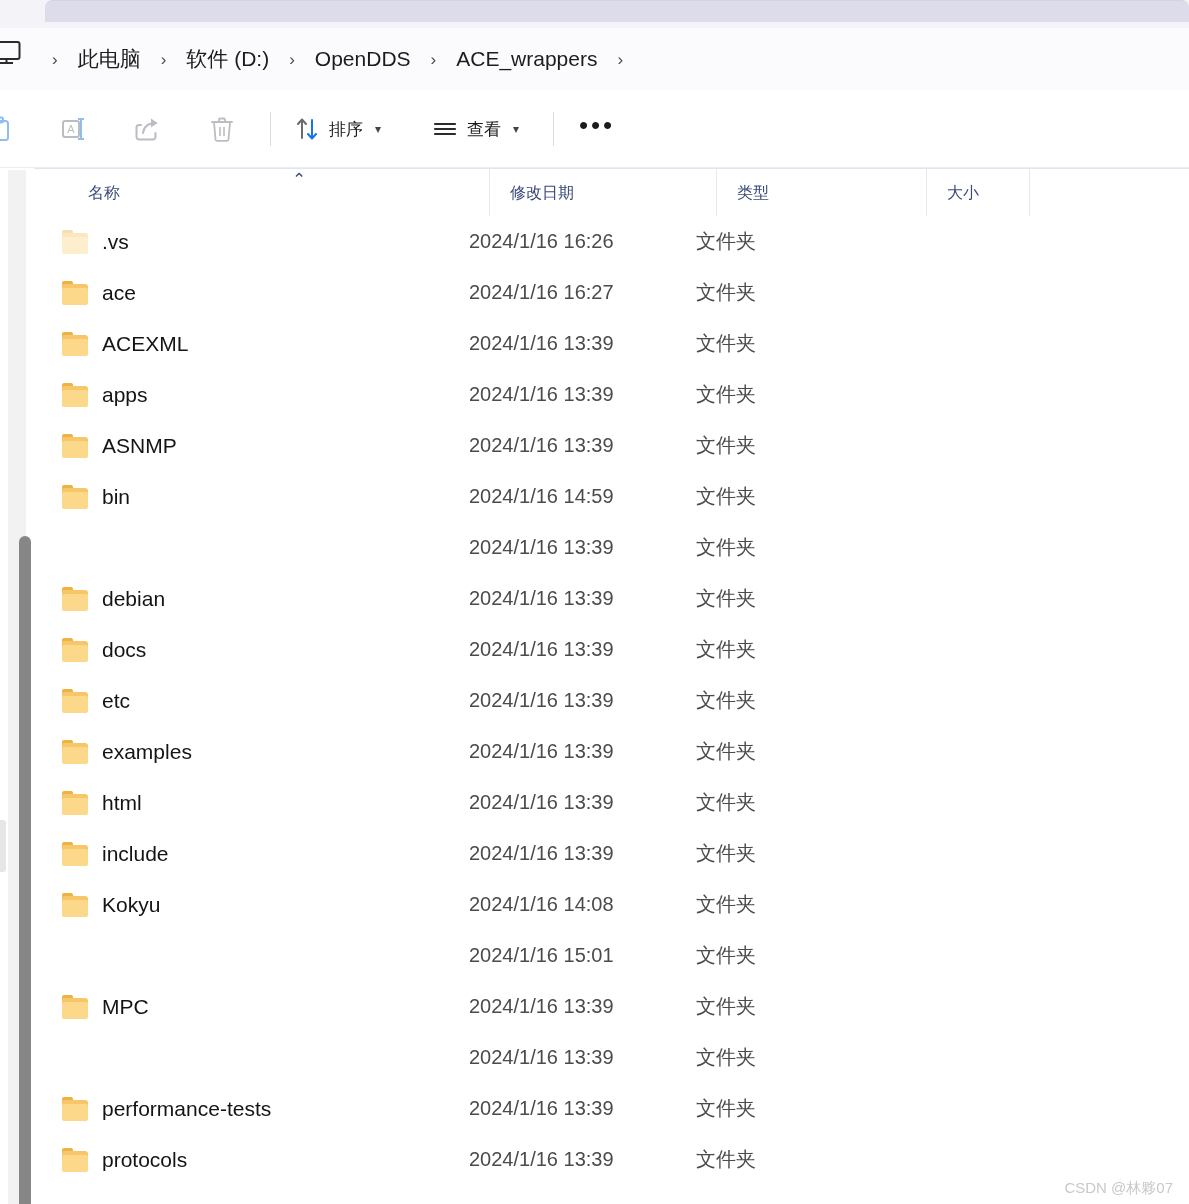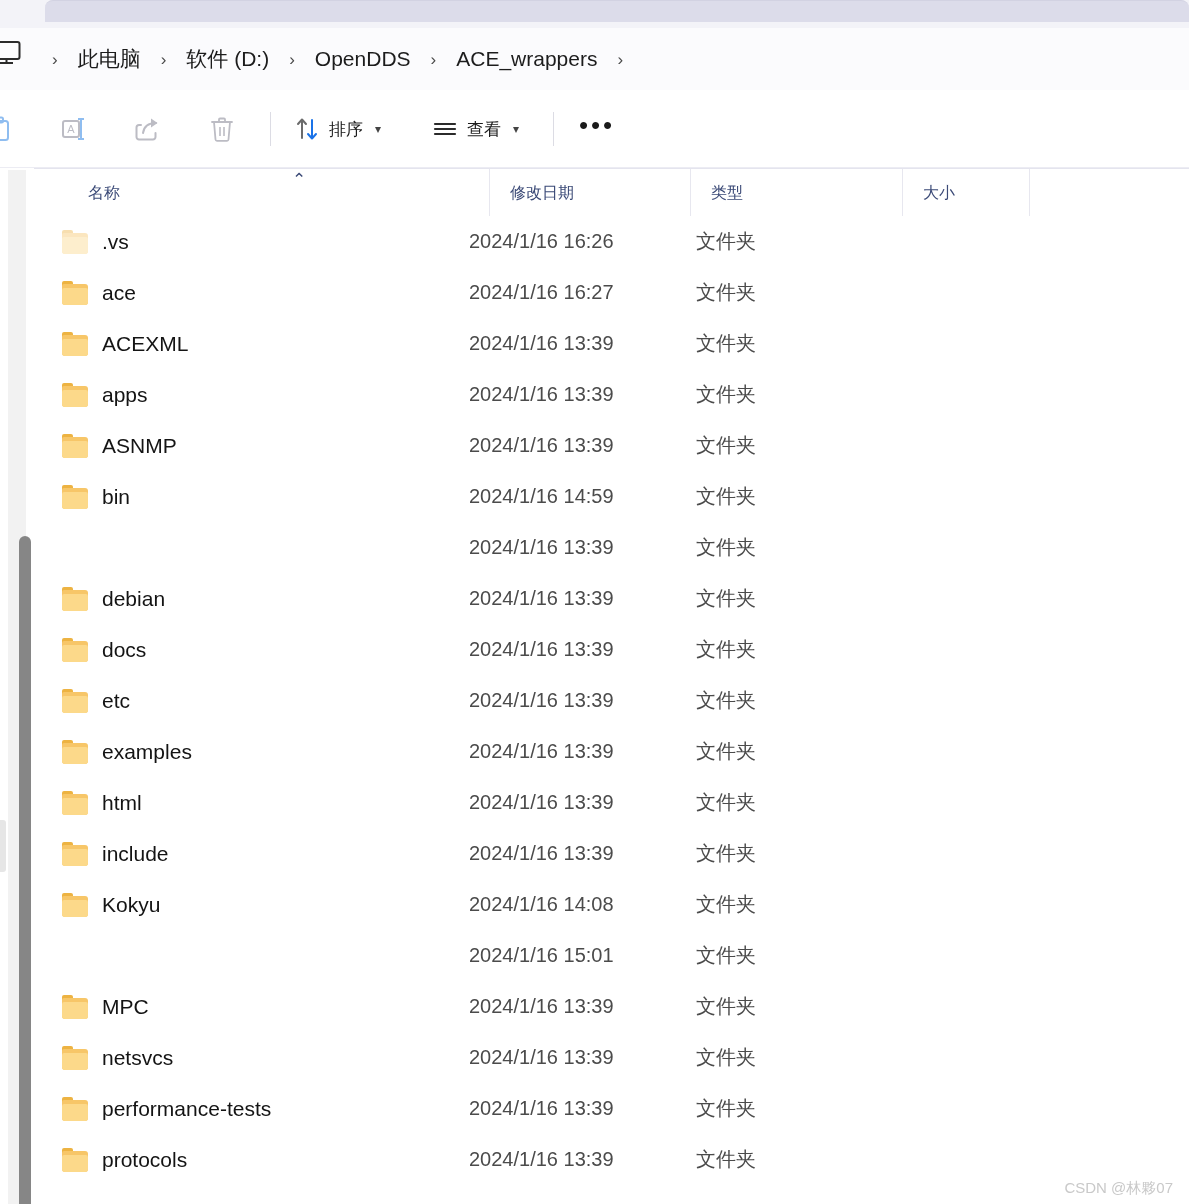--- a/index.html
+++ b/index.html
@@ -162,22 +162,22 @@
     cursor: default;
   }
   .col .txt {
     font-size: 16px;
     color: #3b4a77;
     padding-left: 20px;
     white-space: nowrap;
   }
   .col-name { left: 34px;  width: 421px; border-left: none; }
   .col-date { left: 455px; width: 227px; }
-  .col-type { left: 656px; width: 186px; }
-  .col-size { left: 868px; width: 127px; }
+  .col-type { left: 682px; width: 186px; }
+  .col-size { left: 892px; width: 127px; }
   .col-end  { left: 995px; width: 1px; height: 48px; border-left: 1px solid #e7e7ef; top: 0; position: absolute;}
   .sort-caret {
     position: absolute;
     left: 258px; top: 2px;
     font-size: 17px;
     color: #3b4a77;
     line-height: 1;
     user-select: none;
   }
 
@@ -569,28 +569,20 @@
             <span class="back"></span>
             <span class="front"></span>
           </span>
           <span class="name-txt">MPC</span>
         </div>
         <div class="cell-date"><span class="meta-txt">2024/1/16 13:39</span></div>
         <div class="cell-type"><span class="meta-txt">文件夹</span></div>
         <div class="cell-size"><span class="meta-txt"></span></div>
       </div>
       <div class="row">
-        <div class="cell-name">
-          <span class="folder-ico">
-            <span class="tab"></span>
-            <span class="back"></span>
-            <span class="front"></span>
-          </span>
-          <span class="name-txt">netsvcs</span>
-        </div>
         <div class="cell-date"><span class="meta-txt">2024/1/16 13:39</span></div>
         <div class="cell-type"><span class="meta-txt">文件夹</span></div>
         <div class="cell-size"><span class="meta-txt"></span></div>
       </div>
       <div class="row">
         <div class="cell-name">
           <span class="folder-ico">
             <span class="tab"></span>
             <span class="back"></span>
             <span class="front"></span>

